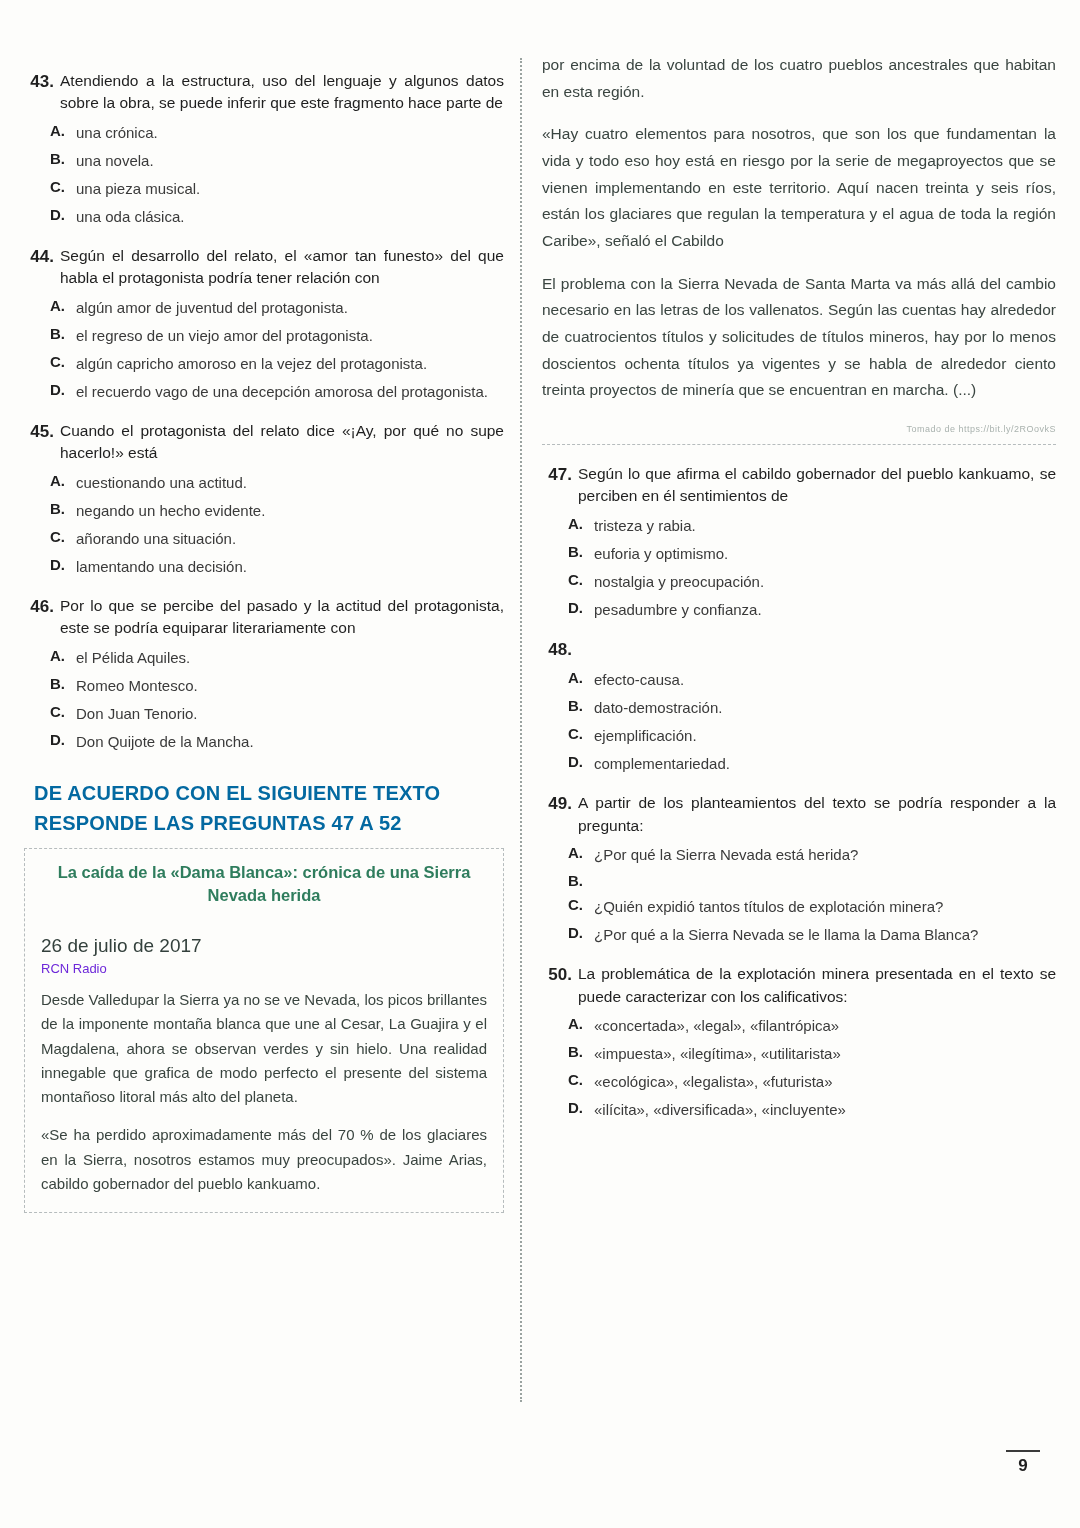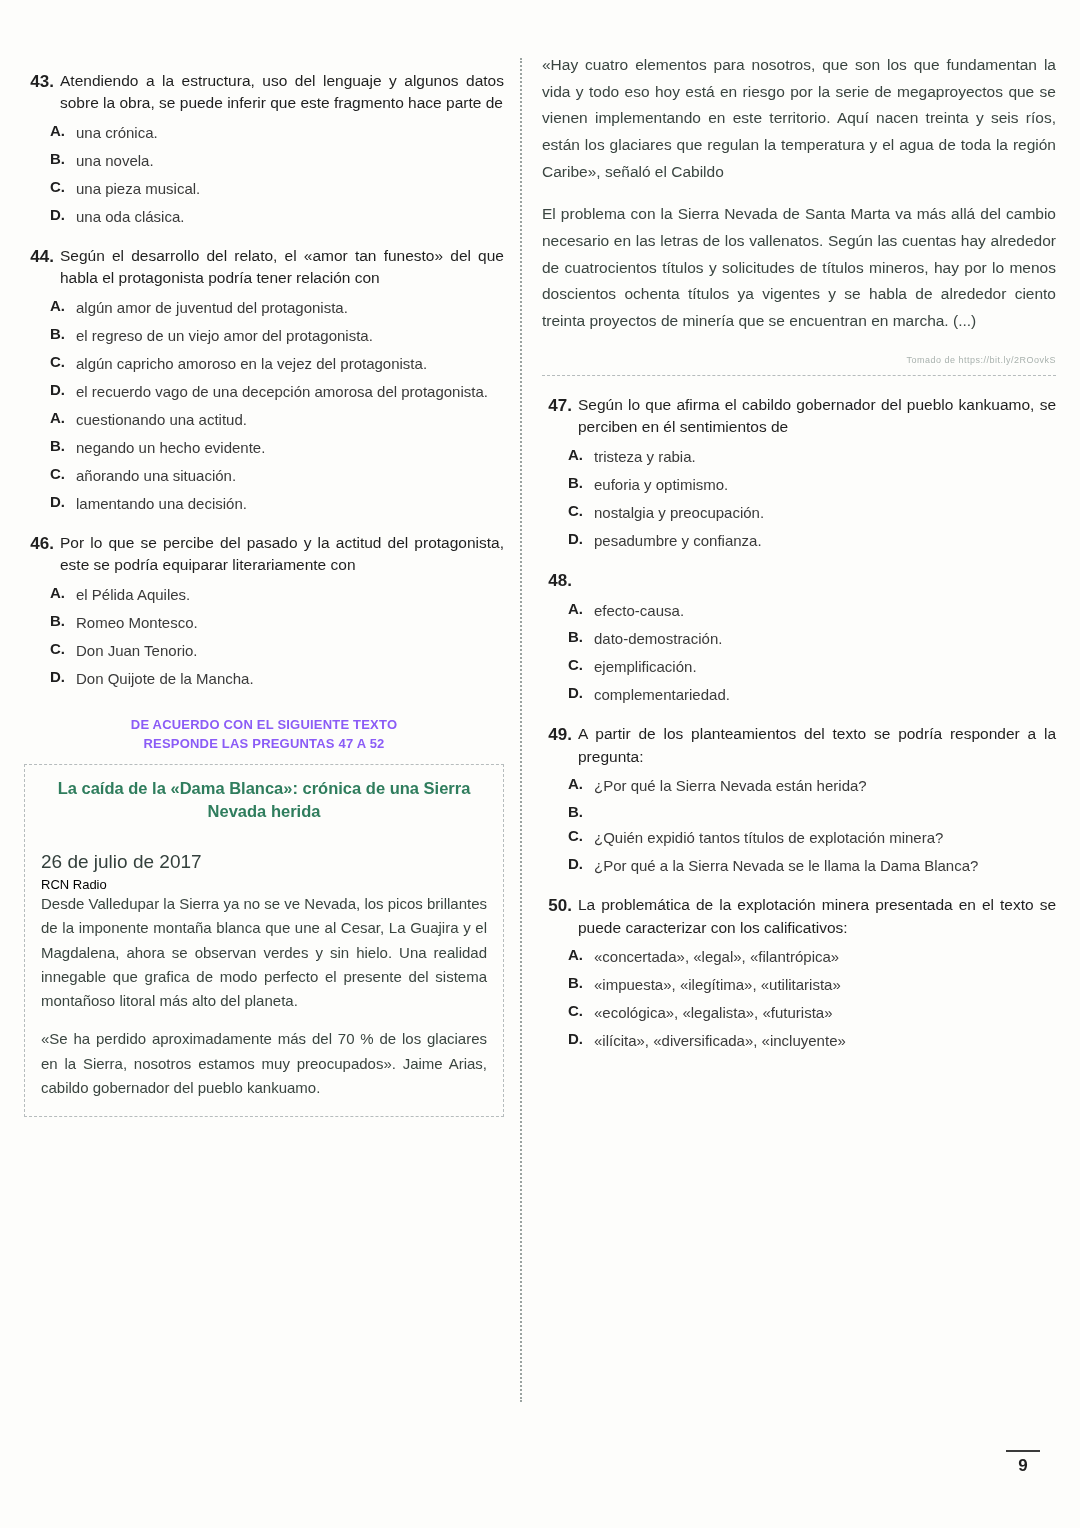--- a/index.html
+++ b/index.html
@@ -77,27 +77,26 @@
     color: #1f1f1f;
   }
   .opt-text {
     font-size: 15px;
     line-height: 1.4;
     color: #3a3a3a;
   }
 
   
   .instruction {
-    text-align: center;
-    font-weight: bold;
-    font-size: 13px;
+    font-weight: bold;
+    font-size: 20px;
     line-height: 1.5;
     letter-spacing: 0.2px;
     margin: 26px 10px 10px 10px;
-    color: #8b5cf6;
+    color: #0369a1;
   }
 
   
   .passage-box {
     border: 1px dashed #b6bcbd;
     padding: 12px 16px 16px 16px;
     margin-top: 6px;
   }
   .passage-title {
     text-align: center;
@@ -107,21 +106,22 @@
     line-height: 1.4;
     margin-bottom: 28px;
   }
   .passage-date {
     font-size: 19px;
     color: #33403c;
     margin-bottom: 4px;
   }
   .passage-source {
     font-size: 13px;
-    color: #000000;
+    color: #6d28d9;
+    margin-bottom: 12px;
   }
   .passage-p {
     font-size: 15px;
     line-height: 1.62;
     text-align: justify;
     color: #39443f;
     margin: 0 0 14px 0;
   }
   .passage-p:last-child { margin-bottom: 0; }
 
@@ -208,20 +208,24 @@
       </div>
       <div class="option">
         <div class="opt-letter">C.</div>
         <div class="opt-text">algún capricho amoroso en la vejez del protagonista.</div>
       </div>
       <div class="option">
         <div class="opt-letter">D.</div>
         <div class="opt-text">el recuerdo vago de una decepción amorosa del protagonista.</div>
       </div>
 
+      <div class="question">
+        <div class="q-num">45.</div>
+        <div class="q-text">Cuando el protagonista del relato dice «¡Ay, por qué no supe hacerlo!» está</div>
+      </div>
       <div class="option">
         <div class="opt-letter">A.</div>
         <div class="opt-text">cuestionando una actitud.</div>
       </div>
       <div class="option">
         <div class="opt-letter">B.</div>
         <div class="opt-text">negando un hecho evidente.</div>
       </div>
       <div class="option">
         <div class="opt-letter">C.</div>
@@ -265,20 +269,21 @@
         <p class="passage-p">Desde Valledupar la Sierra ya no se ve Nevada, los picos brillantes de la imponente montaña blanca que une al Cesar, La Guajira y el Magdalena, ahora se observan verdes y sin hielo. Una realidad innegable que grafica de modo perfecto el presente del sistema montañoso litoral más alto del planeta.</p>
         <p class="passage-p">«Se ha perdido aproximadamente más del 70 % de los glaciares en la Sierra, nosotros estamos muy preocupados». Jaime Arias, cabildo gobernador del pueblo kankuamo.</p>
       </div>
     </div>
 
     <div class="col-divider"></div>
 
     <div class="col-right">
 
       <div class="cont-box">
+        <p class="cont-p">por encima de la voluntad de los cuatro pueblos ancestrales que habitan en esta región.</p>
         <p class="cont-p">«Hay cuatro elementos para nosotros, que son los que fundamentan la vida y todo eso hoy está en riesgo por la serie de megaproyectos que se vienen implementando en este territorio. Aquí nacen treinta y seis ríos, están los glaciares que regulan la temperatura y el agua de toda la región Caribe», señaló el Cabildo</p>
         <p class="cont-p">El problema con la Sierra Nevada de Santa Marta va más allá del cambio necesario en las letras de los vallenatos. Según las cuentas hay alrededor de cuatrocientos títulos y solicitudes de títulos mineros, hay por lo menos doscientos ochenta títulos ya vigentes y se habla de alrededor ciento treinta proyectos de minería que se encuentran en marcha. (...)</p>
         <div class="cont-credit">Tomado de https://bit.ly/2ROovkS</div>
       </div>
 
       <div class="question">
         <div class="q-num">47.</div>
         <div class="q-text">Según lo que afirma el cabildo gobernador del pueblo kankuamo, se perciben en él sentimientos de</div>
       </div>
       <div class="option">
@@ -317,21 +322,21 @@
         <div class="opt-letter">D.</div>
         <div class="opt-text">complementariedad.</div>
       </div>
 
       <div class="question">
         <div class="q-num">49.</div>
         <div class="q-text">A partir de los planteamientos del texto se podría responder a la pregunta:</div>
       </div>
       <div class="option">
         <div class="opt-letter">A.</div>
-        <div class="opt-text">¿Por qué la Sierra Nevada están herida?</div>
+        <div class="opt-text">¿Por qué la Sierra Nevada está herida?</div>
       </div>
       <div class="option">
         <div class="opt-letter">B.</div>
       </div>
       <div class="option">
         <div class="opt-letter">C.</div>
         <div class="opt-text">¿Quién expidió tantos títulos de explotación minera?</div>
       </div>
       <div class="option">
         <div class="opt-letter">D.</div>

